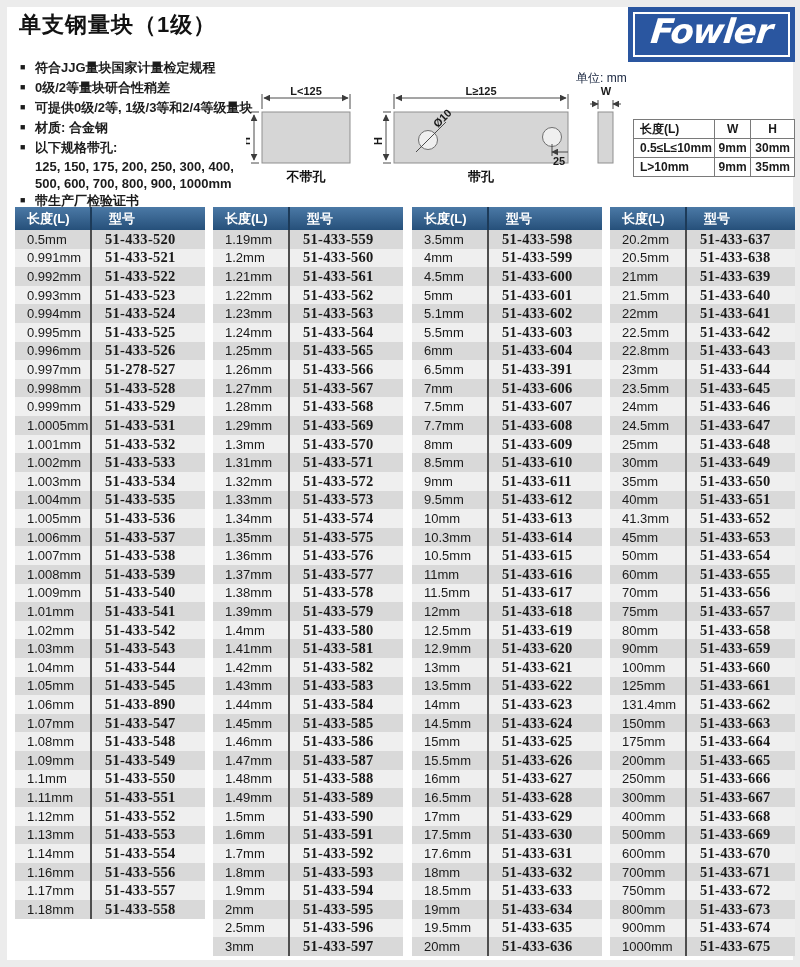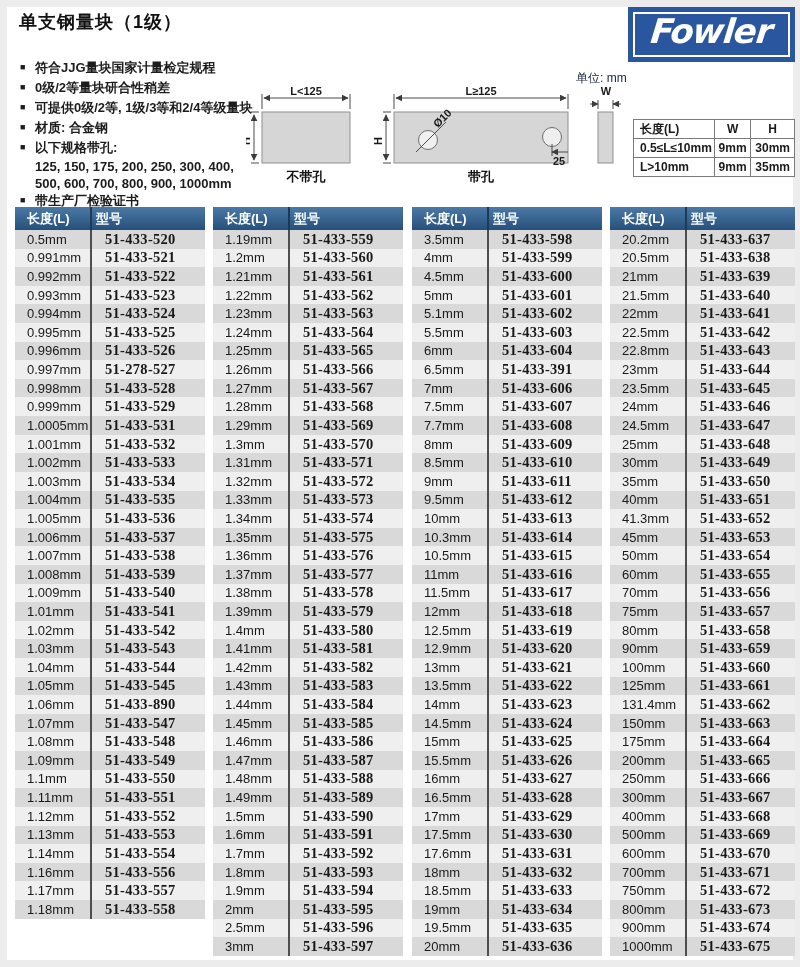--- a/index.html
+++ b/index.html
@@ -4,21 +4,21 @@
 <style>
   * { margin:0; padding:0; box-sizing:border-box; }
   html,body { background:#fff; }
   .page {
     position:relative; width:800px; height:967px; background:#fff;
     font-family:"Liberation Sans", sans-serif; overflow:hidden;
     box-shadow: inset 0 0 0 7px #ececec;
   }
   .page-title {
     position:absolute; left:19px; top:10px;
-    font-size:18px; font-weight:bold; color:#121212; letter-spacing:1px;
+    font-size:22px; font-weight:bold; color:#121212; letter-spacing:1px;
   }
   
   .logo {
     position:absolute; left:628px; top:7px; width:167px; height:55px;
     background:var(--logo_bg,#2a56a0);
   }
   .logo-frame { position:absolute; left:5px; top:5px; right:5px; bottom:5px; border:2px solid #fff; }
   .logo-text {
     position:absolute; left:0; top:4px; width:100%; text-align:center;
     font-family:"DejaVu Sans", sans-serif; font-style:italic; font-weight:bold;
@@ -58,21 +58,21 @@
   .gb th {
     height:23px; background:linear-gradient(var(--table_header_top,#4b79a6), var(--table_header_bottom,#26507a));
     color:#fff; font-size:13px; font-weight:bold; text-align:left; padding-left:12px;
   }
   .gb th:first-child, .gb td:first-child { width:76px; }
   .gb td { height:18.62px; font-size:13px; color:#191919; padding-left:12px; vertical-align:middle; }
   .gb td.col-model {
     font-family:"Liberation Serif", serif; font-weight:bold; font-size:14.5px;
     letter-spacing:.3px; border-left:2px solid #4e4e4e; padding-left:13px;
   }
-  .gb th.col-model { border-left:2px solid #1c3a58; padding-left:4px; }
+  .gb th.col-model { border-left:2px solid #1c3a58; padding-left:17px; }
   .gb tbody tr:nth-child(odd)  { background:var(--row_odd,#d9d9d9); }
   .gb tbody tr:nth-child(even) { background:var(--row_even,#efefef); }
 </style>
 </head>
 <body>
 
 <div class="page">
 
   <div class="page-title">单支钢量块（1级）</div>
 

